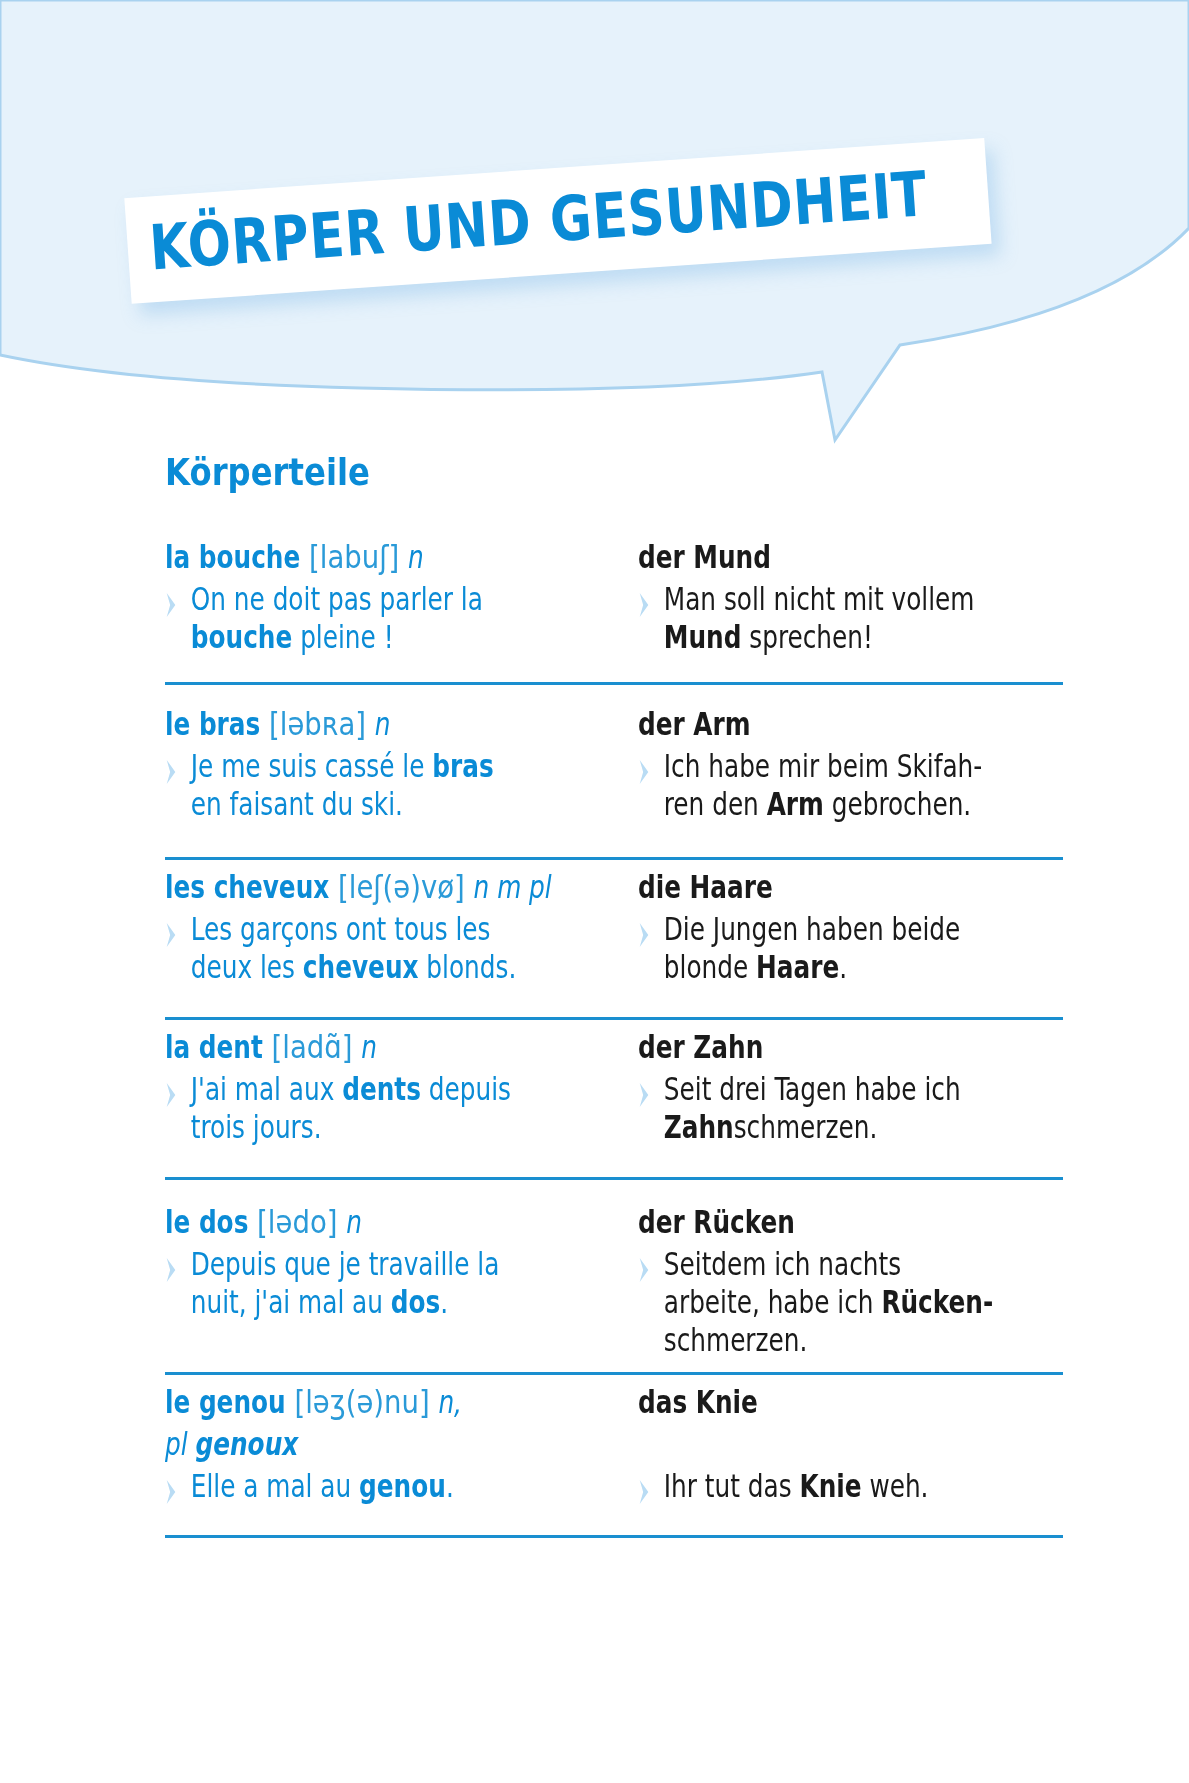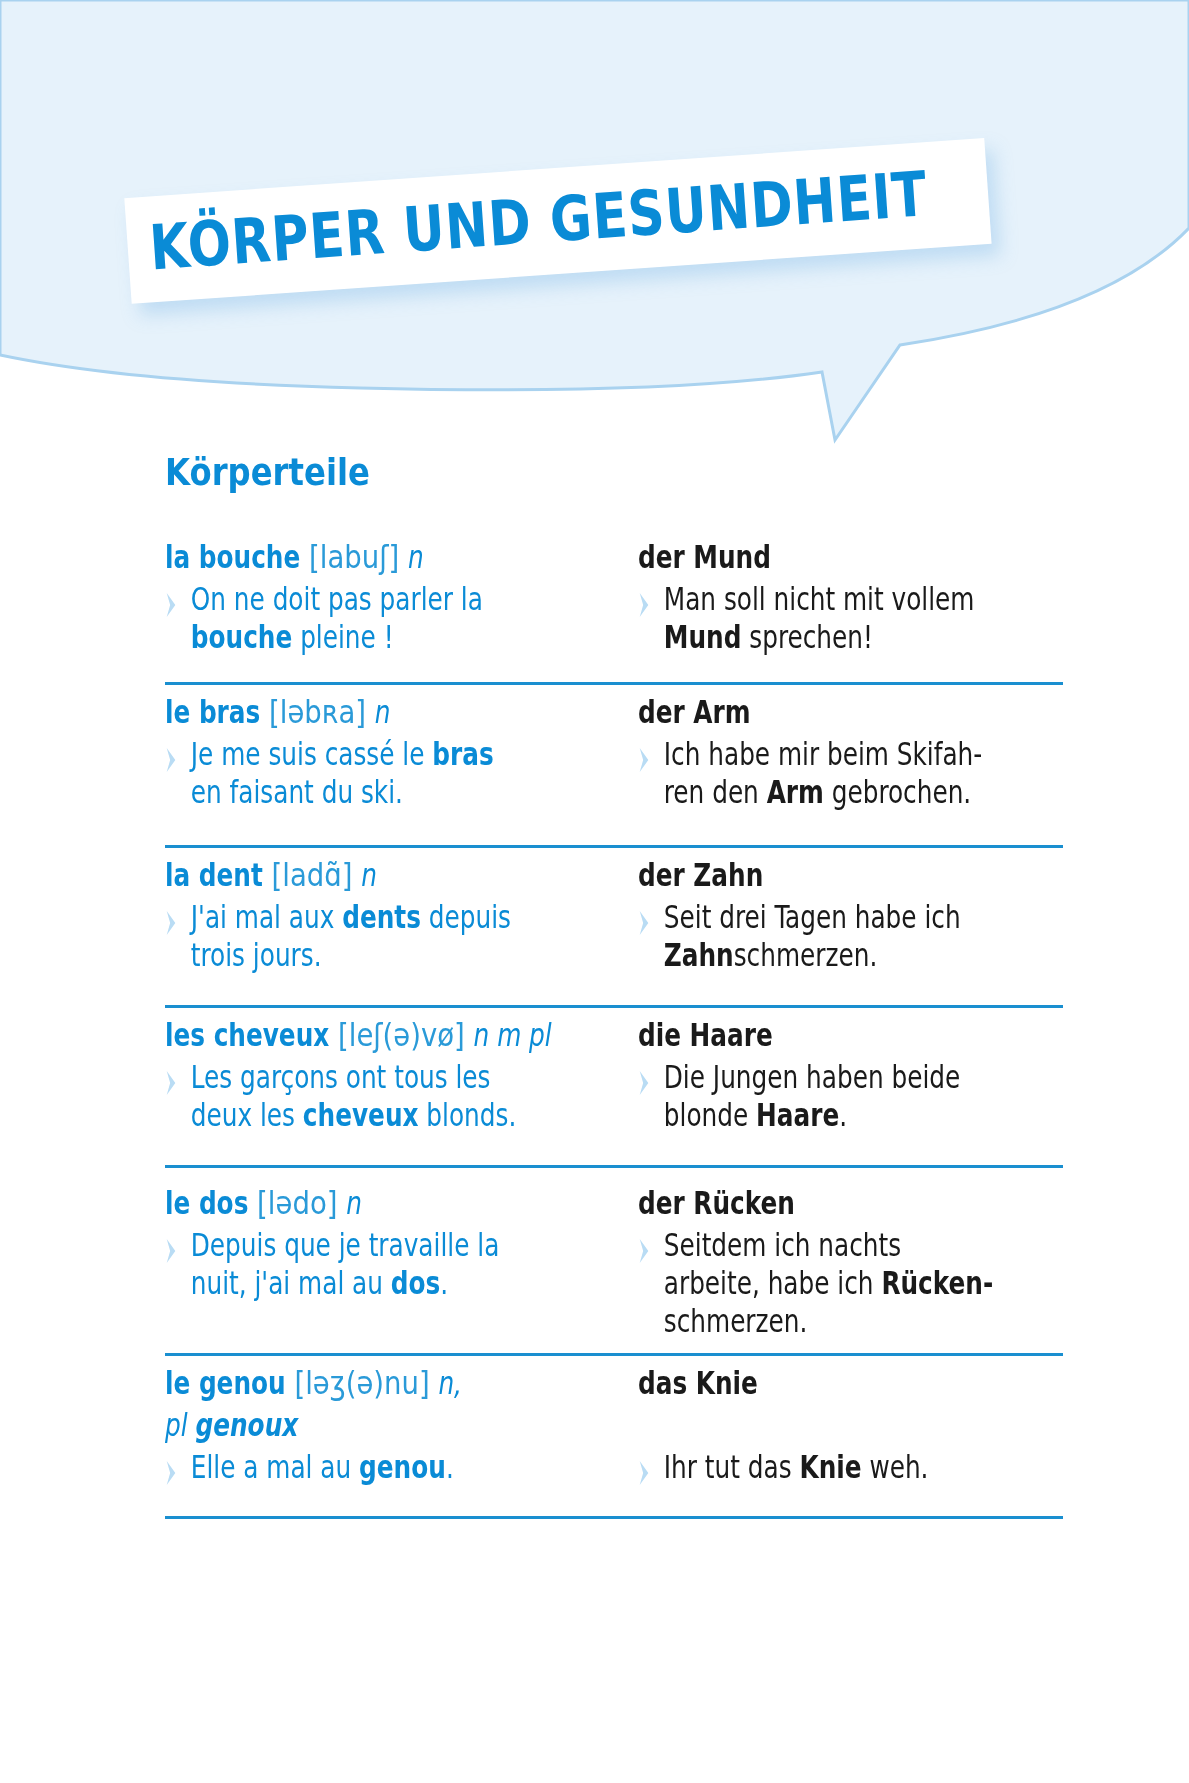--- a/index.html
+++ b/index.html
@@ -55,69 +55,69 @@
         <div class="line ex" style="top: 86px;"><span><b>bouche</b> pleine !</span></div>
       </div>
       <div class="col col-de de">
         <div class="line head-word" style="top: 6px;">der Mund</div>
         <div class="line ex" style="top: 48px;"><span class="marker" style="top: 8px;"><svg viewBox="0 0 14 26" width="14" height="26">
               <path d="M2,1 L12,13 L2,25 L6,13 Z" fill="#b9dcf4"></path>
             </svg></span><span>Man soll nicht mit vollem</span></div>
         <div class="line ex" style="top: 86px;"><span><b>Mund</b> sprechen!</span></div>
       </div>
     </div>
-    <div class="entry" style="height: 163px; margin-top: 0px;">
+    <div class="entry" style="height: 163px; margin-top: 12px;">
       <div class="col col-fr fr">
         <div class="line" style="top: 6px;"><span class="head-word">le bras</span><span class="ipa"> [ləbʀa] </span><span class="gram"> n</span></div>
         <div class="line ex" style="top: 48px;"><span class="marker" style="top: 8px;"><svg viewBox="0 0 14 26" width="14" height="26">
               <path d="M2,1 L12,13 L2,25 L6,13 Z" fill="#b9dcf4"></path>
             </svg></span><span>Je me suis cassé le <b>bras</b></span></div>
         <div class="line ex" style="top: 86px;"><span>en faisant du ski.</span></div>
       </div>
       <div class="col col-de de">
         <div class="line head-word" style="top: 6px;">der Arm</div>
         <div class="line ex" style="top: 48px;"><span class="marker" style="top: 8px;"><svg viewBox="0 0 14 26" width="14" height="26">
               <path d="M2,1 L12,13 L2,25 L6,13 Z" fill="#b9dcf4"></path>
             </svg></span><span>Ich habe mir beim Skifah-</span></div>
         <div class="line ex" style="top: 86px;"><span>ren den <b>Arm</b> gebrochen.</span></div>
+      </div>
+    </div>
+    <div class="entry" style="height: 160px; margin-top: 0px;">
+      <div class="col col-fr fr">
+        <div class="line" style="top: 6px;"><span class="head-word">les cheveux</span><span class="ipa"> [leʃ(ə)vø] </span><span class="gram"> n m pl</span></div>
+        <div class="line ex" style="top: 48px;"><span class="marker" style="top: 8px;"><svg viewBox="0 0 14 26" width="14" height="26">
+              <path d="M2,1 L12,13 L2,25 L6,13 Z" fill="#b9dcf4"></path>
+            </svg></span><span>Les garçons ont tous les</span></div>
+        <div class="line ex" style="top: 86px;"><span>deux les <b>cheveux</b> blonds.</span></div>
+      </div>
+      <div class="col col-de de">
+        <div class="line head-word" style="top: 6px;">die Haare</div>
+        <div class="line ex" style="top: 48px;"><span class="marker" style="top: 8px;"><svg viewBox="0 0 14 26" width="14" height="26">
+              <path d="M2,1 L12,13 L2,25 L6,13 Z" fill="#b9dcf4"></path>
+            </svg></span><span>Die Jungen haben beide</span></div>
+        <div class="line ex" style="top: 86px;"><span>blonde <b>Haare</b>.</span></div>
       </div>
     </div>
     <div class="entry" style="height: 160px; margin-top: 0px;">
       <div class="col col-fr fr">
         <div class="line" style="top: 6px;"><span class="head-word">la dent</span><span class="ipa"> [ladɑ̃] </span><span class="gram"> n</span></div>
         <div class="line ex" style="top: 48px;"><span class="marker" style="top: 8px;"><svg viewBox="0 0 14 26" width="14" height="26">
               <path d="M2,1 L12,13 L2,25 L6,13 Z" fill="#b9dcf4"></path>
             </svg></span><span>J'ai mal aux <b>dents</b> depuis</span></div>
         <div class="line ex" style="top: 86px;"><span>trois jours.</span></div>
       </div>
       <div class="col col-de de">
         <div class="line head-word" style="top: 6px;">der Zahn</div>
         <div class="line ex" style="top: 48px;"><span class="marker" style="top: 8px;"><svg viewBox="0 0 14 26" width="14" height="26">
               <path d="M2,1 L12,13 L2,25 L6,13 Z" fill="#b9dcf4"></path>
             </svg></span><span>Seit drei Tagen habe ich</span></div>
         <div class="line ex" style="top: 86px;"><span><b>Zahn</b>schmerzen.</span></div>
       </div>
     </div>
-    <div class="entry" style="height: 160px; margin-top: 0px;">
-      <div class="col col-fr fr">
-        <div class="line" style="top: 6px;"><span class="head-word">les cheveux</span><span class="ipa"> [leʃ(ə)vø] </span><span class="gram"> n m pl</span></div>
-        <div class="line ex" style="top: 48px;"><span class="marker" style="top: 8px;"><svg viewBox="0 0 14 26" width="14" height="26">
-              <path d="M2,1 L12,13 L2,25 L6,13 Z" fill="#b9dcf4"></path>
-            </svg></span><span>Les garçons ont tous les</span></div>
-        <div class="line ex" style="top: 86px;"><span>deux les <b>cheveux</b> blonds.</span></div>
-      </div>
-      <div class="col col-de de">
-        <div class="line head-word" style="top: 6px;">die Haare</div>
-        <div class="line ex" style="top: 48px;"><span class="marker" style="top: 8px;"><svg viewBox="0 0 14 26" width="14" height="26">
-              <path d="M2,1 L12,13 L2,25 L6,13 Z" fill="#b9dcf4"></path>
-            </svg></span><span>Die Jungen haben beide</span></div>
-        <div class="line ex" style="top: 86px;"><span>blonde <b>Haare</b>.</span></div>
-      </div>
-    </div>
-    <div class="entry" style="height: 180px; margin-top: 8px;">
+    <div class="entry" style="height: 180px; margin-top: 15px;">
       <div class="col col-fr fr">
         <div class="line" style="top: 6px;"><span class="head-word">le dos</span><span class="ipa"> [lədo] </span><span class="gram"> n</span></div>
         <div class="line ex" style="top: 48px;"><span class="marker" style="top: 8px;"><svg viewBox="0 0 14 26" width="14" height="26">
               <path d="M2,1 L12,13 L2,25 L6,13 Z" fill="#b9dcf4"></path>
             </svg></span><span>Depuis que je travaille la</span></div>
         <div class="line ex" style="top: 86px;"><span>nuit, j'ai mal au <b>dos</b>.</span></div>
       </div>
       <div class="col col-de de">
         <div class="line head-word" style="top: 6px;">der Rücken</div>
         <div class="line ex" style="top: 48px;"><span class="marker" style="top: 8px;"><svg viewBox="0 0 14 26" width="14" height="26">

